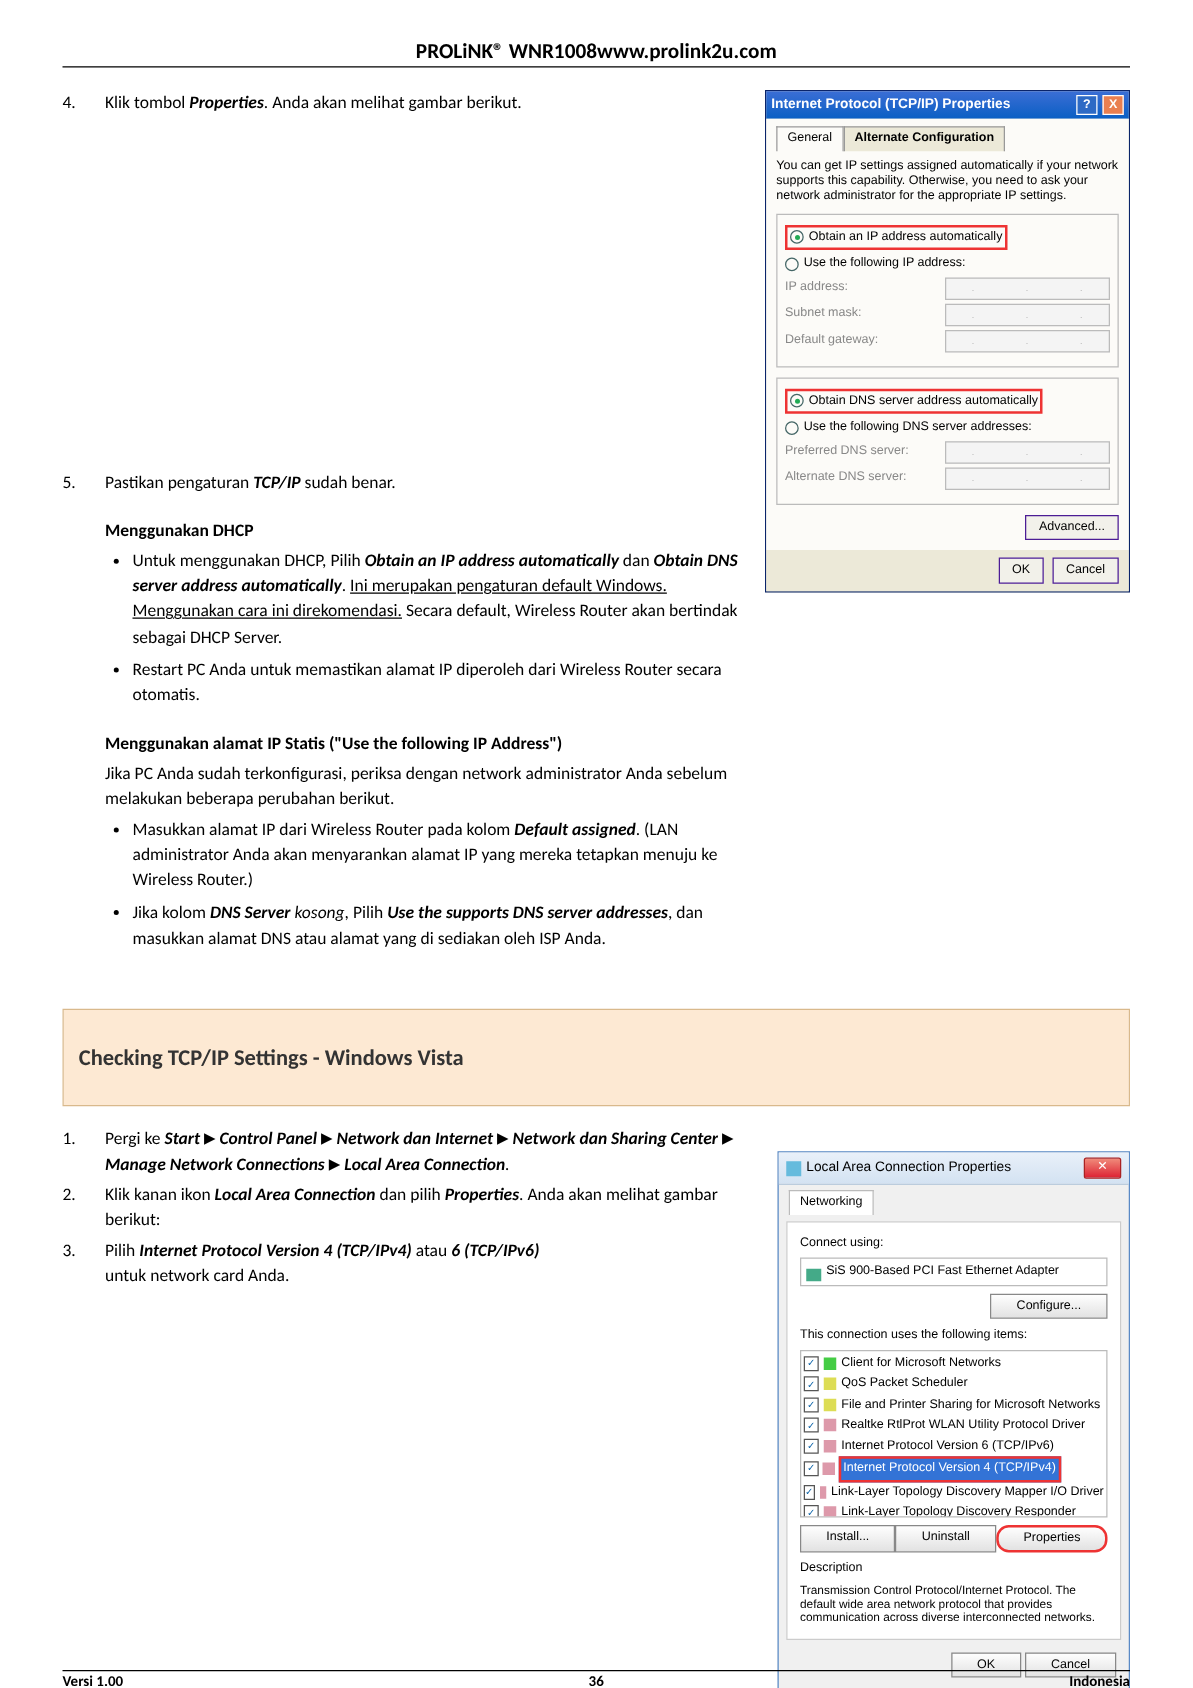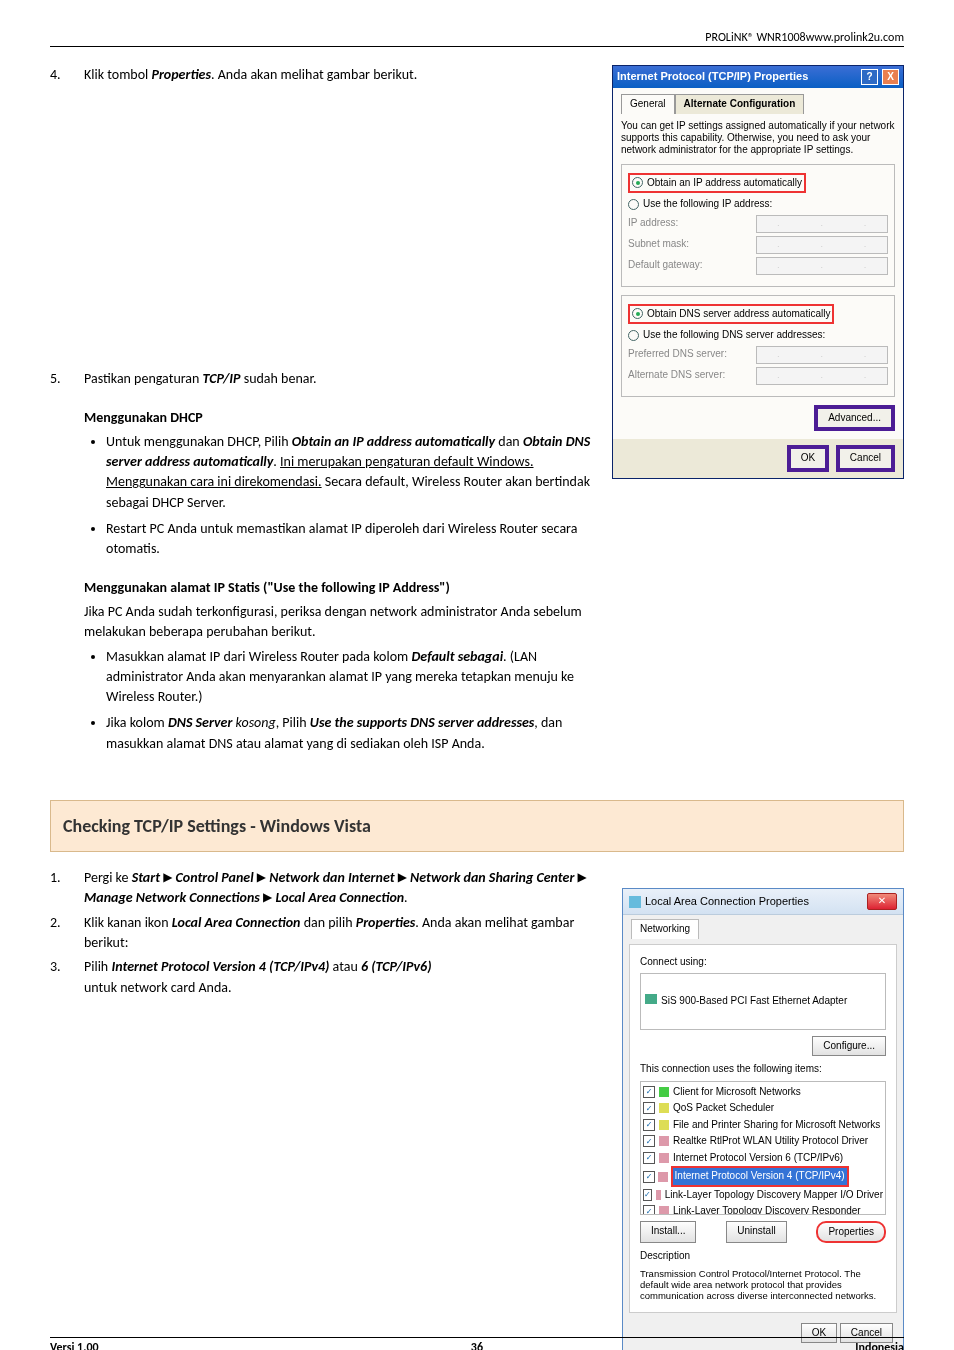--- a/index.html
+++ b/index.html
@@ -1,62 +1,62 @@
 <!DOCTYPE html>
 <html><head>
 <meta charset="utf-8">
 <style>
   body { margin:0; padding:0; background:#fff; font-family:"Segoe UI", Calibri, Arial, sans-serif; color:#000; }
   .page { width:954px; min-height:1350px; margin:0 auto; padding:30px 50px 20px 50px; box-sizing:border-box; position:relative; }
-  .hdr { display:flex; justify-content:flex-end; font-size:12px; font-weight:normal; border-bottom:1.5px solid #000; padding-bottom:2px; margin-bottom:18px; }
+  .hdr { display:flex; justify-content:center; font-size:17px; font-weight:bold; border-bottom:1.5px solid #000; padding-bottom:2px; margin-bottom:18px; }
   .ftr { display:flex; justify-content:space-between; font-size:12px; font-weight:bold; border-top:1.5px solid #000; padding-top:2px; position:absolute; bottom:30px; left:50px; right:50px; }
   .content { font-size:14px; line-height:1.45; }
   .step-row { display:flex; margin-bottom:4px; }
   .step-num { width:34px; flex-shrink:0; }
   .step-body { flex:1; }
   .float-box { float:right; margin-left:14px; margin-bottom:10px; }
   .bold { font-weight:bold; }
   .ital { font-style:italic; }
   .under { text-decoration:underline; }
   ul.bullets { margin:4px 0 14px 0; padding-left:22px; }
   ul.bullets > li { margin-bottom:6px; }
   .subhead { font-weight:bold; margin:18px 0 4px 0; }
   .arrow { font-size:12px; display:inline-block; transform:translateY(-1px); }
-  .section-bar { clear:both; background:linear-gradient(#fde9d3,#fde9d3); border:1px solid #d9b98c; font-weight:bold; font-size:18px; color:#333; padding:12px 12px; margin:28px 0 16px 0; }
+  .section-bar { clear:both; background:linear-gradient(#fde9d3,#fde9d3); border:1px solid #d9b98c; font-weight:bold; font-size:18px; color:#333; padding:25px 12px; margin:28px 0 16px 0; }
 
   
   .dlg-xp { width:290px; font-size:10px; font-family:Tahoma,Arial,sans-serif; background:#ece9d8; border:1px solid #0a246a; }
   .dlg-xp .titlebar { background:linear-gradient(#3b6ed5,#0a5fc4); color:#fff; font-weight:bold; font-size:11px; padding:3px 4px; display:flex; justify-content:space-between; align-items:center; }
   .dlg-xp .tbtns span { display:inline-block; width:15px; height:14px; background:#e97f50; color:#fff; text-align:center; line-height:13px; font-size:10px; border:1px solid #fff; margin-left:1px; }
   .dlg-xp .tbtns span.help { background:#2d6ac5; }
   .dlg-xp .body { background:#fcfbf8; padding:6px 8px 8px 8px; }
   .dlg-xp .tabs { margin-bottom:6px; }
   .dlg-xp .tab { display:inline-block; padding:2px 8px; border:1px solid #999; border-bottom:none; background:#fcfbf8; font-size:10px; }
   .dlg-xp .tab.inactive { background:#ece9d8;font-weight:bold; }
   .dlg-xp .desc { font-size:10px; margin-bottom:8px; line-height:1.2; }
   .dlg-xp .grp { border:1px solid #bbb; padding:6px 6px 8px 6px; margin-bottom:8px; position:relative; }
   .dlg-xp .radio-row { display:flex; align-items:center; gap:4px; margin:2px 0; font-size:10px; }
   .dlg-xp .radio-row.boxed { border:2px solid #e33; padding:1px 2px; display:inline-flex; }
   .dlg-xp .radio-outer { width:9px; height:9px; border:1px solid #466; border-radius:50%; display:inline-flex; align-items:center; justify-content:center; }
   .dlg-xp .radio-dot { width:4px; height:4px; background:#2a5; border-radius:50%; }
   .dlg-xp .field-row { display:flex; justify-content:space-between; align-items:center; margin:3px 0; font-size:10px; color:#888; }
   .dlg-xp .field-row .ipbox { width:130px; height:16px; background:#f4f4f4; border:1px solid #bbb; display:flex; justify-content:space-around; align-items:center; color:#bbb; font-size:8px; }
   .dlg-xp .btnrow-in { text-align:right; margin-top:6px; }
-  .dlg-xp .btn { display:inline-block; padding:2px 10px; border:4px solid #4c1d95; background:#f2f1ea; font-size:10px; margin-left:4px; }
+  .dlg-xp .btn { display:inline-block; padding:2px 10px; border:1px solid #4c1d95; background:#f2f1ea; font-size:10px; margin-left:4px; }
   .dlg-xp .footer { background:#ece9d8; padding:6px 8px; text-align:right; }
 
   
   .dlg-vista { width:280px; font-size:10px; font-family:Tahoma,Arial,sans-serif; background:#f0f0f0; border:1px solid #5a8ac6; }
   .dlg-vista .titlebar { background:linear-gradient(#e9f0f9,#d3e2f2); color:#000; font-size:11px; padding:4px 6px; display:flex; justify-content:space-between; align-items:flex-end; border-bottom:1px solid #bcd; }
   .dlg-vista .closebtn { width:28px; height:15px; background:linear-gradient(#f08a7a,#d23); color:#fff; text-align:center; line-height:14px; font-size:10px; border:1px solid #a22; border-radius:2px; }
   .dlg-vista .body { background:#fff; margin:6px; padding:10px; border:1px solid #ccc; }
   .dlg-vista .tab { display:inline-block; padding:2px 8px; border:1px solid #bbb; border-bottom:none; background:#fff; font-size:10px; margin-bottom:-1px; position:relative; z-index:1; }
-  .dlg-vista .conn-box { border:1px solid #bbb; padding:20px 4px; margin:4px 0 6px 0; font-size:10px; display:flex; align-items:flex-start; gap:4px; }
+  .dlg-vista .conn-box { border:1px solid #bbb; padding:3px 4px; margin:4px 0 6px 0; font-size:10px; display:flex; align-items:flex-end; gap:4px; }
   .dlg-vista .nic-icon { width:12px; height:10px; background:#4a8; display:inline-block; }
-  .dlg-vista .btn { display:inline-block; padding:2px 10px; border:1px solid #888; background:linear-gradient(#fefefe,#e2e2e2); font-size:10px; }
+  .dlg-vista .btn { display:inline-block; padding:2px 20px; border:1px solid #888; background:linear-gradient(#fefefe,#e2e2e2); font-size:10px; }
   .dlg-vista .itemlist { border:1px solid #bbb; height:128px; overflow:hidden; margin:4px 0 6px 0; padding:2px; }
   .dlg-vista .item { display:flex; align-items:center; gap:4px; font-size:10px; padding:1px 0; white-space:nowrap; }
   .dlg-vista .cb { width:10px; height:10px; border:1px solid #555; display:inline-flex; align-items:center; justify-content:center; font-size:8px; color:#16a; }
   .dlg-vista .sq { width:10px; height:10px; display:inline-block; }
   .dlg-vista .sq.grn { background:#4c4; } .dlg-vista .sq.yel { background:#dd5; } .dlg-vista .sq.pnk { background:#d9a; }
   .dlg-vista .item.sel { background:#3373d6; color:#fff; display:inline-flex; padding:1px 2px; border:2px solid #e33; }
   .dlg-vista .btn-row { display:flex; justify-content:space-between; margin-bottom:6px; }
   .dlg-vista .btn.circled { border:2px solid #e33; border-radius:10px; }
   .dlg-vista .desc-box { font-size:9.5px; line-height:1.2; margin:4px 0 0 0; }
   .dlg-vista .footer { padding:4px 10px 10px 0; text-align:right; }
@@ -176,21 +176,21 @@
           <li>
             <span>Untuk menggunakan DHCP, Pilih  </span><span class="bold ital">Obtain an IP address automatically</span><span> dan </span><span class="bold ital">Obtain DNS server address automatically</span><span>. </span><span class="under">Ini merupakan pengaturan default Windows. Menggunakan cara ini direkomendasi.</span><span> Secara default, Wireless Router akan bertindak sebagai DHCP Server.</span>
           </li>
           <li>Restart PC Anda untuk memastikan alamat IP diperoleh dari Wireless Router secara otomatis.</li>
         </ul>
 
         <div class="subhead">Menggunakan alamat IP Statis ("Use the following IP Address")</div>
         <div>Jika PC Anda sudah terkonfigurasi, periksa dengan network administrator Anda sebelum melakukan beberapa perubahan berikut.</div>
         <ul class="bullets">
           <li>
-            <span>Masukkan alamat IP dari Wireless Router pada kolom </span><span class="bold ital">Default sebagai</span><span>. (LAN administrator Anda akan menyarankan alamat IP yang mereka tetapkan menuju ke Wireless Router.)</span>
+            <span>Masukkan alamat IP dari Wireless Router pada kolom </span><span class="bold ital">Default assigned</span><span>. (LAN administrator Anda akan menyarankan alamat IP yang mereka tetapkan menuju ke Wireless Router.)</span>
           </li>
           <li>
             <span>Jika kolom </span><span class="bold ital">DNS Server</span><span class="ital"> kosong</span><span>, Pilih  </span><span class="bold ital">Use the supports DNS server addresses</span><span>, dan masukkan alamat DNS atau alamat yang di sediakan oleh ISP Anda.</span>
           </li>
         </ul>
       </div>
     </div>
 
     <div class="clr"></div>
     <div class="section-bar">Checking TCP/IP Settings - Windows Vista</div>

